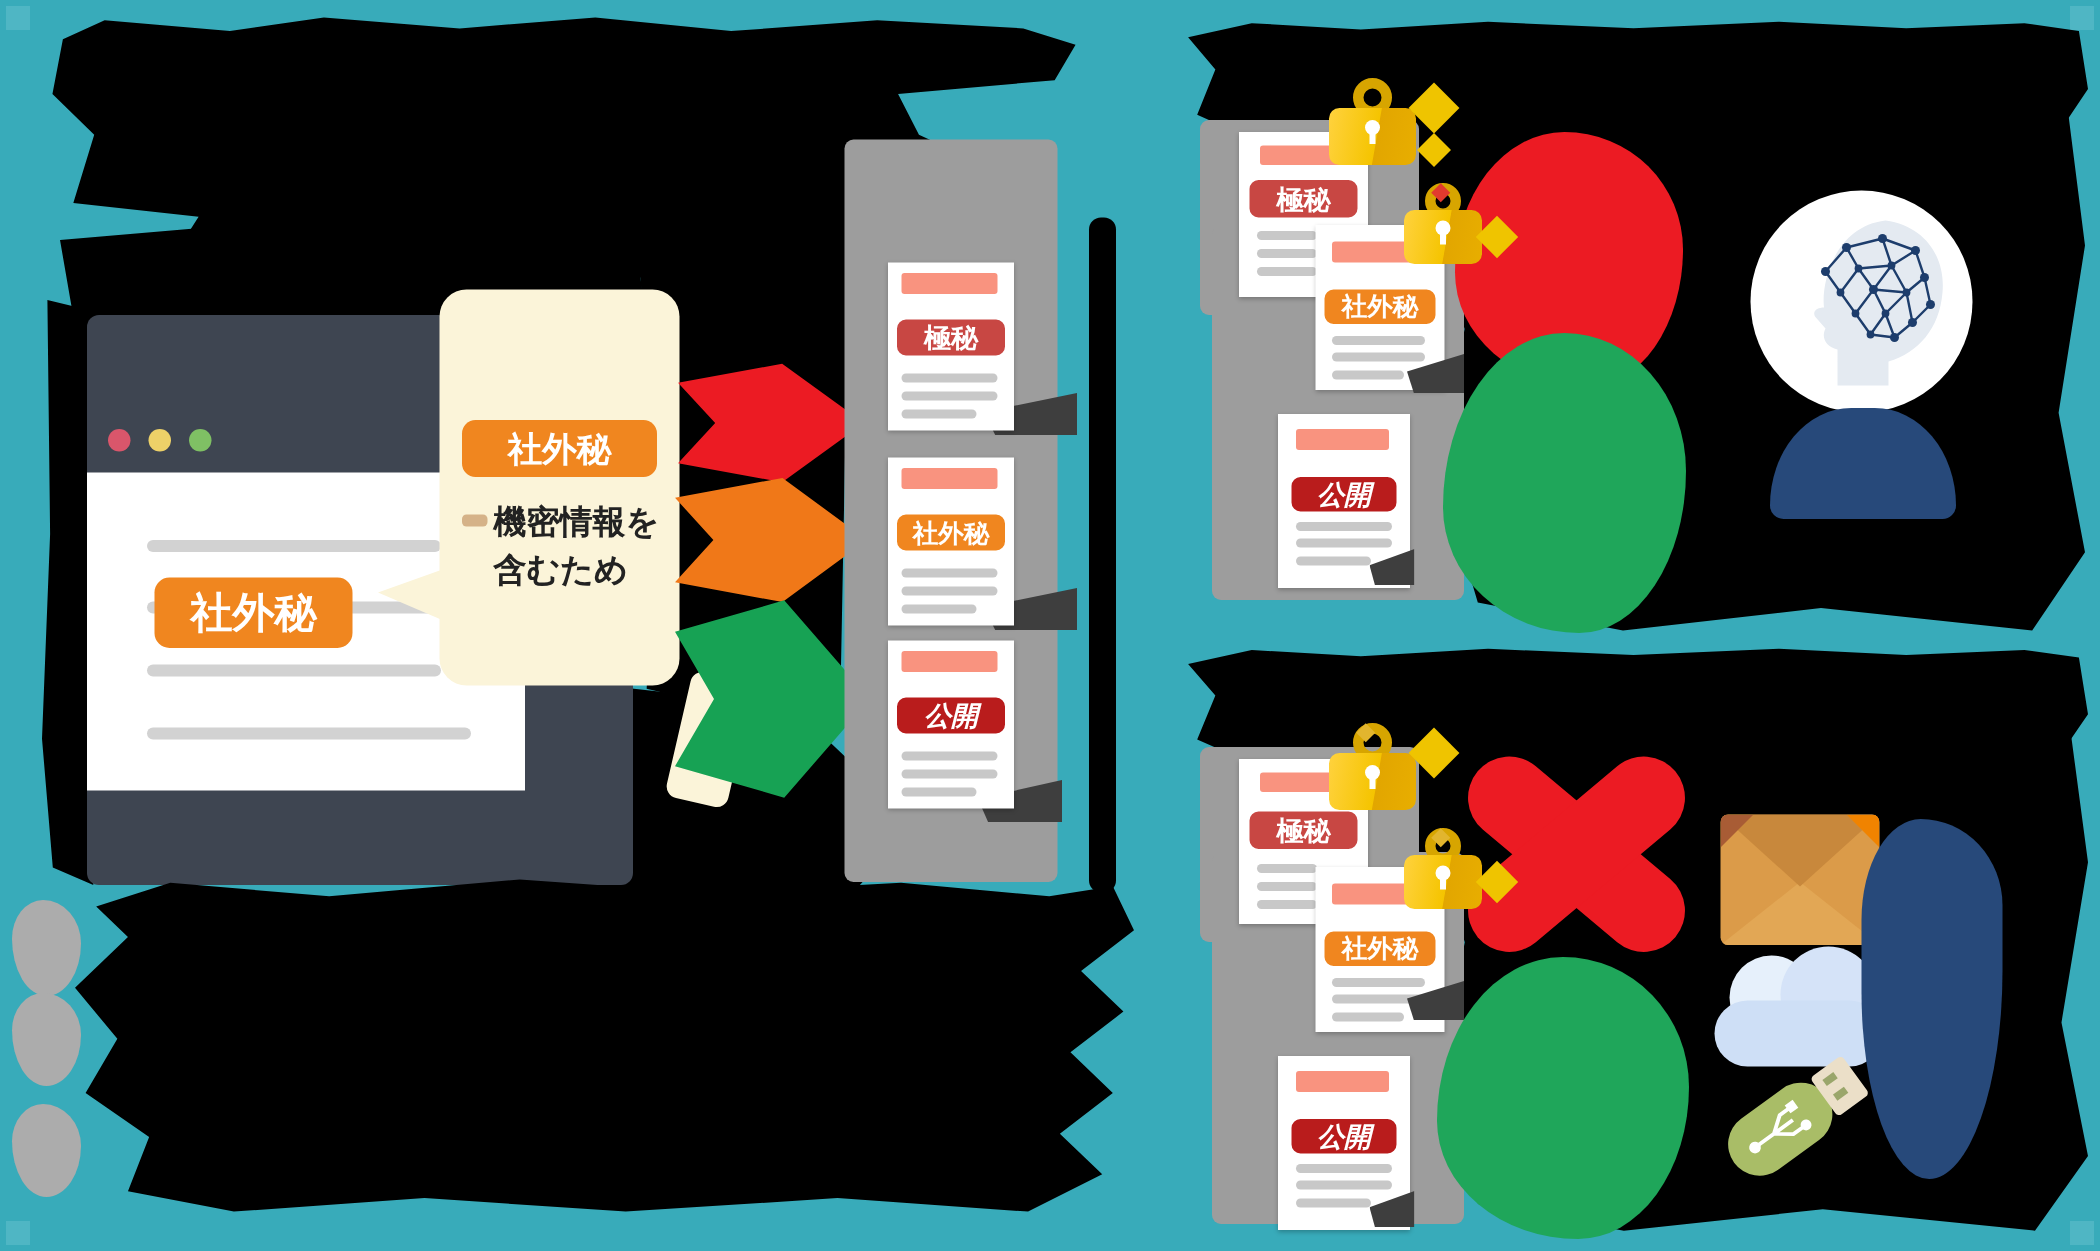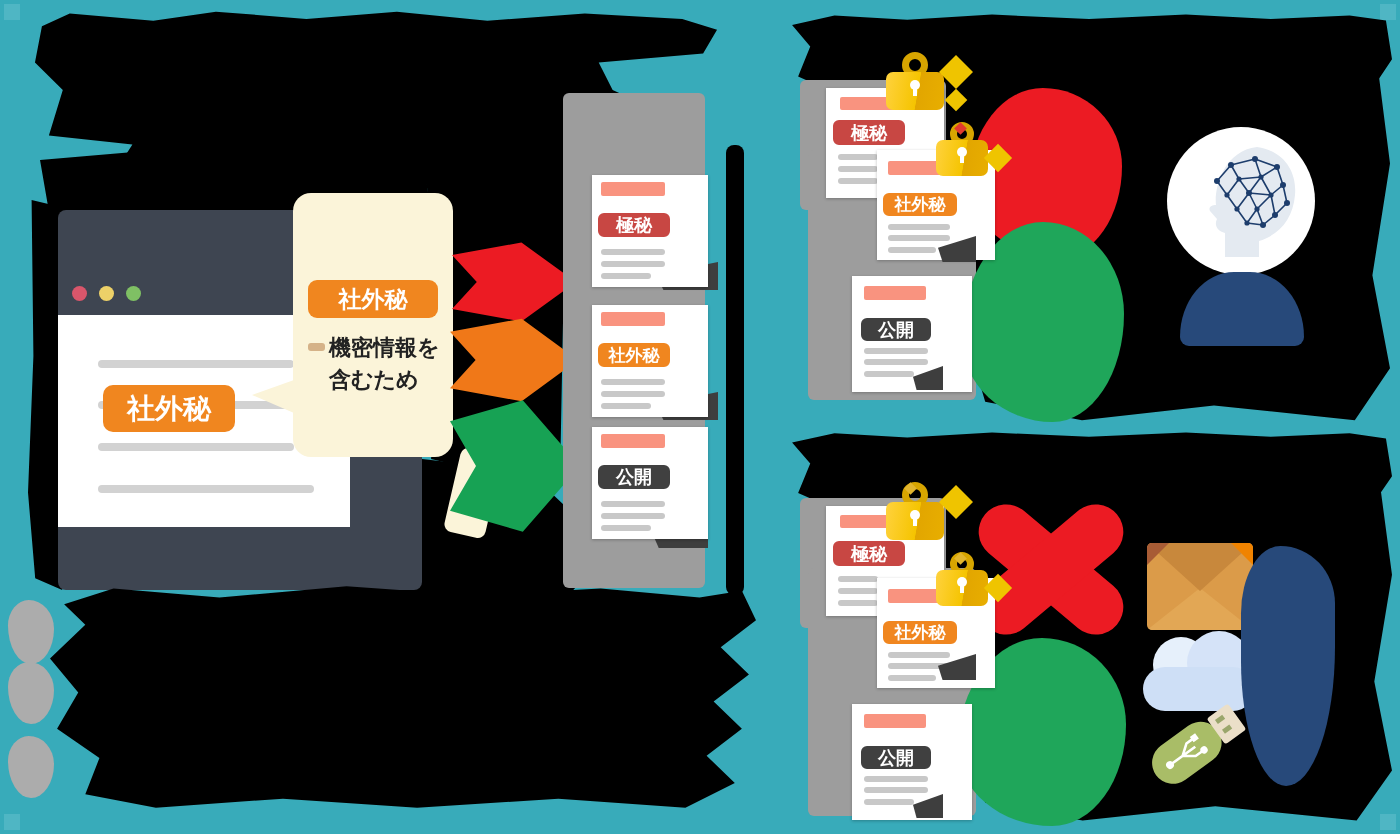--- a/index.html
+++ b/index.html
@@ -21,25 +21,25 @@
                 font-weight:bold;text-align:center;}
   .bubble-line{position:absolute;color:#222;font-weight:bold;font-size:22px;}
   .dash{position:absolute;width:17px;height:8px;background:#d5b288;border-radius:3px;}
   .tail{position:absolute;width:0;height:0;border-top:15px solid transparent;
         border-bottom:18px solid transparent;border-right:42px solid #fbf4d9;}
   
   .arrow{position:absolute;clip-path:polygon(0% 18%,56% 3%,100% 50%,56% 97%,0% 82%,20% 50%);}
   
   .folder{position:absolute;background:#9d9d9d;border-radius:6px;}
   .fold{position:absolute;background:#3e3e3e;clip-path:polygon(0 45%,100% 0,100% 100%,12% 100%);}
-  .doc{position:absolute;background:#fff;box-shadow:0 1px 3px rgba(0,0,0,.25);padding-left:32px;}
+  .doc{position:absolute;background:#fff;box-shadow:0 1px 3px rgba(0,0,0,.25);}
   .hd{position:absolute;background:#f9937f;border-radius:2px;}
   .bdg{position:absolute;border:2px solid #fff;border-radius:8px;color:#fff;font-weight:bold;
        text-align:center;box-sizing:border-box;}
-  .c-red{background:#c84743;} .c-or{background:#f0861f;} .c-gr{background:#404040;}
+  .c-red{background:#c84743;} .c-or{background:#f0861f;} .c-gr{background:#b91c1c;font-style:italic;}
   .ln{position:absolute;height:6px;background:#c8c8c8;border-radius:3px;}
   .bullet{position:absolute;background:#acacac;border-radius:45% 55% 50% 50%/40% 45% 55% 60%;}
   
   .lock{position:absolute;}
   .shk{position:absolute;border:7px solid #d7a500;border-radius:50%;box-sizing:border-box;}
   .lockbody{position:absolute;border-radius:7px;
             background:linear-gradient(100deg,#ffd23e 0%,#f5c400 54%,#e2a600 55%,#e8ae00 100%);}
   .kh{position:absolute;width:10px;height:10px;background:#fff;border-radius:50%;}
   .kh::after{content:"";position:absolute;left:3px;top:7px;width:4px;height:9px;background:#fff;}
   .gd{position:absolute;background:#efc400;transform:rotate(45deg);}

